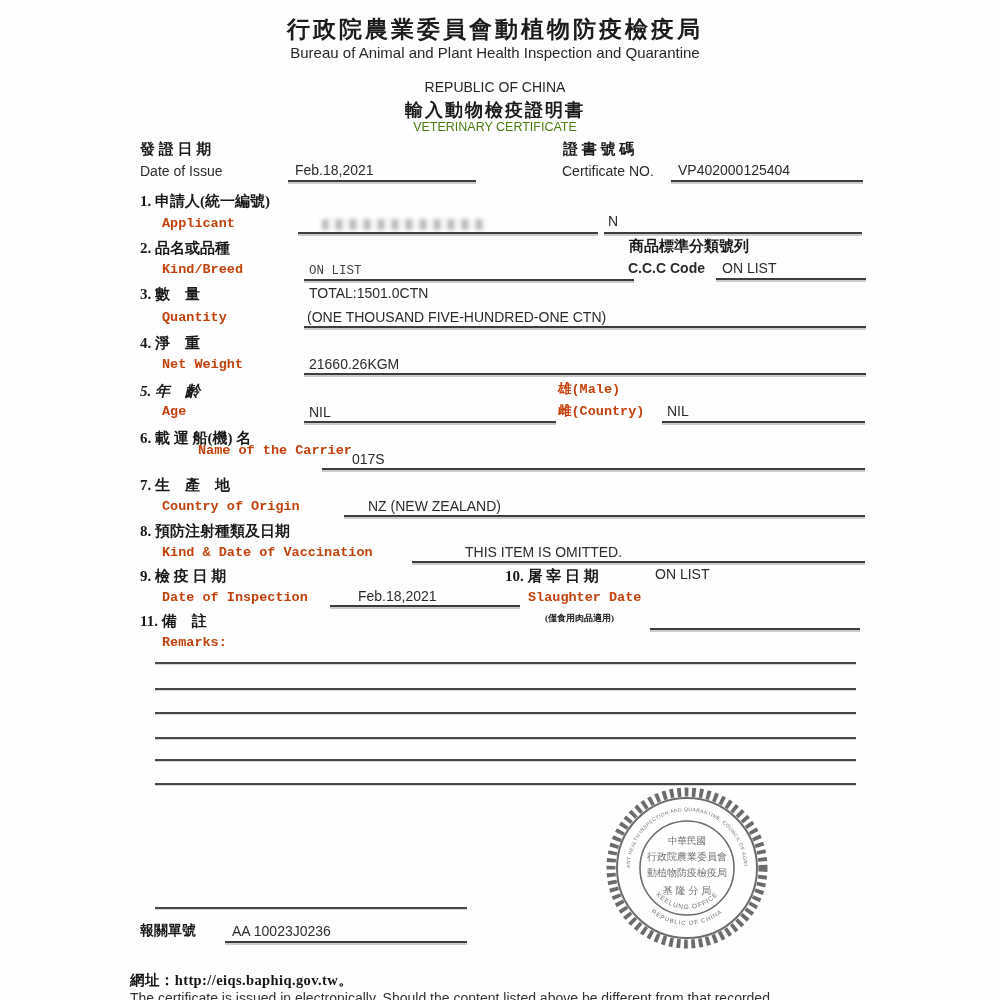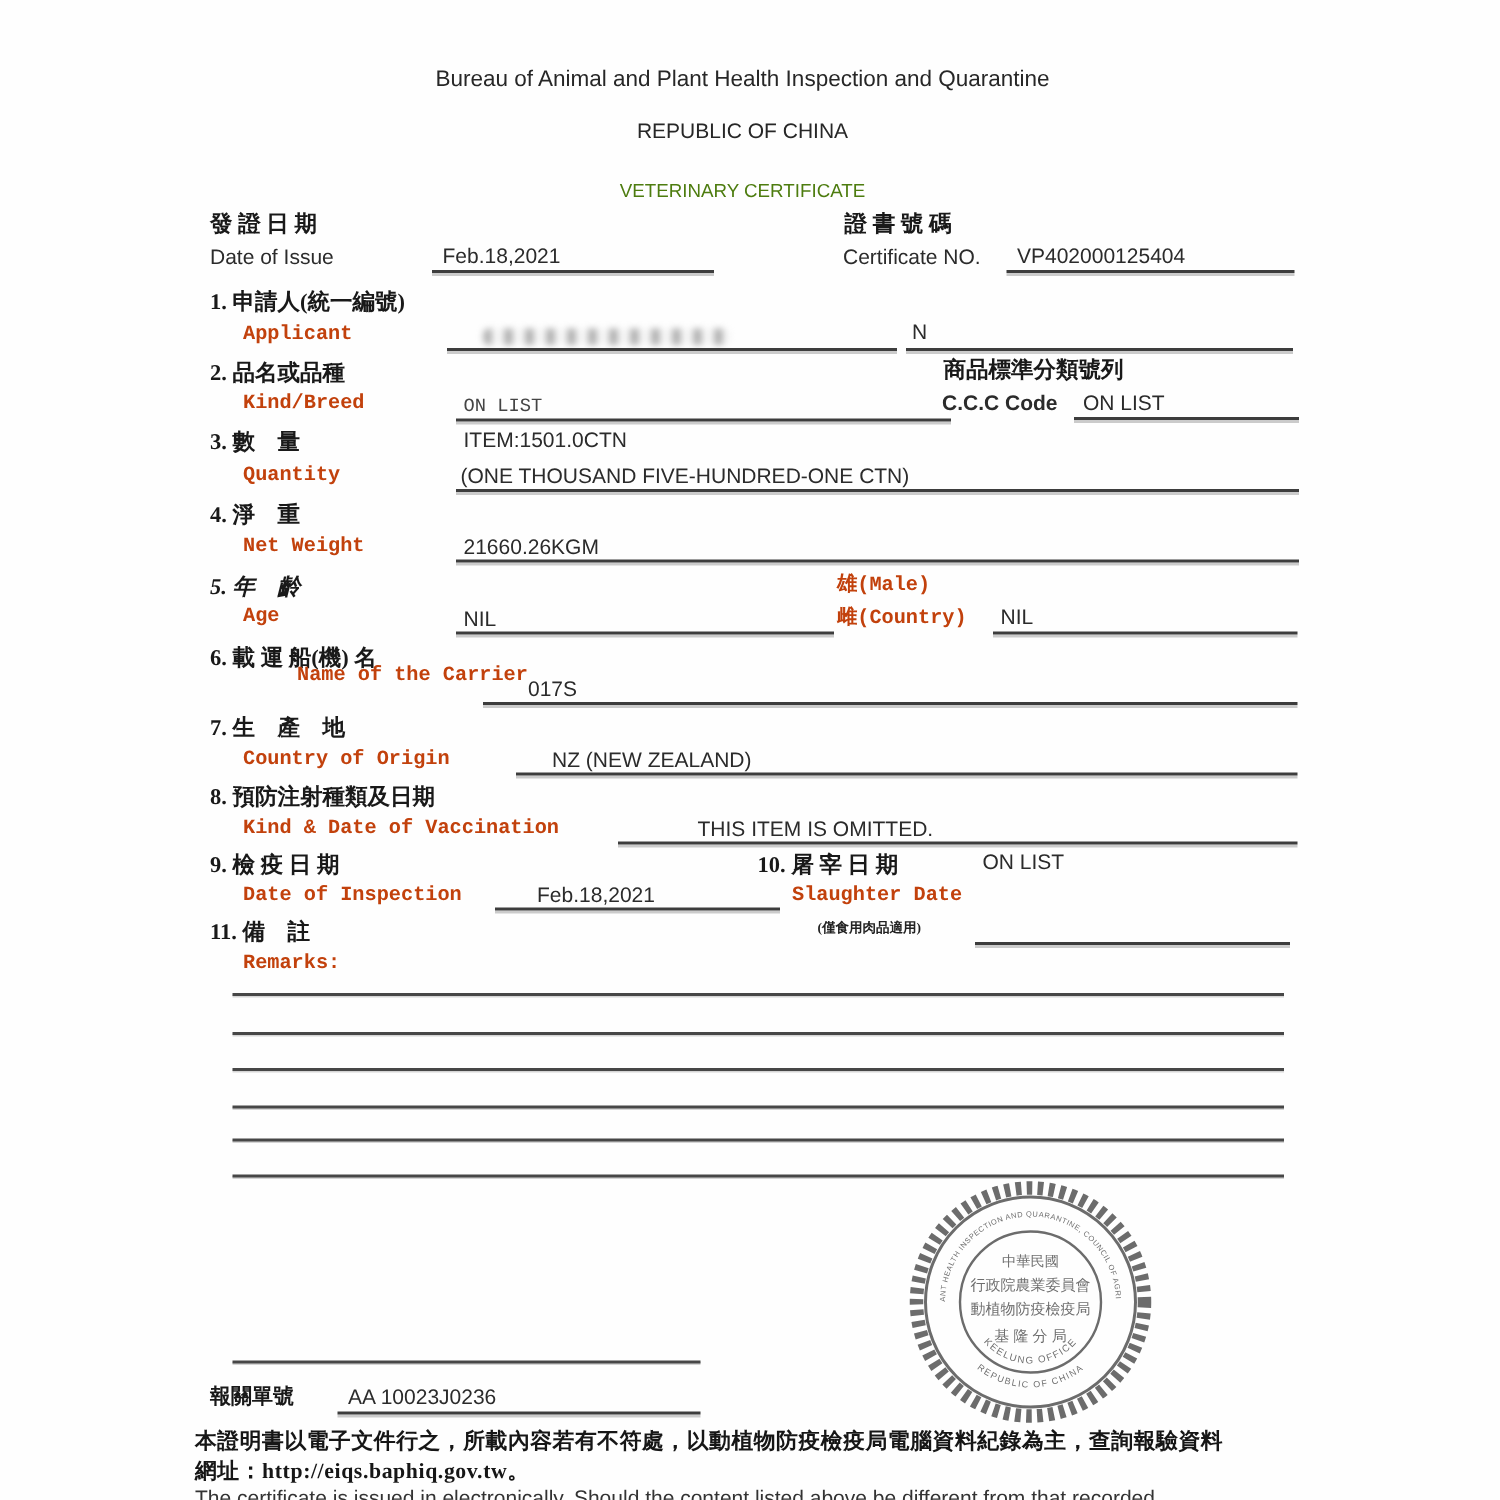--- a/index.html
+++ b/index.html
@@ -36,22 +36,24 @@
   .seal text{fill:#4f4f4f;}
   
   .foot-zh{font-family:"Liberation Serif","DejaVu Serif",serif;font-weight:bold;font-size:14.5px;color:#161616;letter-spacing:.4px;}
   .foot-en{font-size:14px;color:#333;}
 </style>
 </head>
 <body>
 
 <div id="page">
 
+  <div class="abs hdr hdr-zh" style="top:14px;">行政院農業委員會動植物防疫檢疫局</div>
   <div class="abs hdr hdr-en" style="top:44px;">Bureau of Animal and Plant Health Inspection and Quarantine</div>
   <div class="abs hdr hdr-en3" style="top:79px;">REPUBLIC OF CHINA</div>
+  <div class="abs hdr hdr-zh2" style="top:98px;">輸入動物檢疫證明書</div>
   <div class="abs hdr hdr-en4" style="top:120px;">VETERINARY CERTIFICATE</div>
 
   <div class="abs zh" style="left:140px;top:140px;">發 證 日 期</div>
   <div class="abs val" style="left:140px;top:163px;">Date of Issue</div>
   <div class="abs val" style="left:295px;top:162px;">Feb.18,2021</div>
   <div class="uline" style="left:288px;top:180px;width:188px;"></div>
 
   <div class="abs zh" style="left:563px;top:140px;">證 書 號 碼</div>
   <div class="abs val" style="left:562px;top:163px;">Certificate NO.</div>
   <div class="abs val" style="left:678px;top:162px;">VP402000125404</div>
@@ -67,21 +69,21 @@
   <div class="abs zh" style="left:140px;top:239px;">2. 品名或品種</div>
   <div class="abs lab" style="left:162px;top:262px;">Kind/Breed</div>
   <div class="abs valm" style="left:309px;top:264px;">ON LIST</div>
   <div class="uline" style="left:304px;top:279px;width:330px;"></div>
   <div class="abs zh" style="left:629px;top:237px;">商品標準分類號列</div>
   <div class="abs val" style="left:628px;top:260px;font-weight:bold;">C.C.C Code</div>
   <div class="abs val" style="left:722px;top:260px;">ON LIST</div>
   <div class="uline" style="left:716px;top:278px;width:150px;"></div>
 
   <div class="abs zh" style="left:140px;top:285px;">3. 數　量</div>
-  <div class="abs val" style="left:309px;top:285px;">ITEM:1501.0CTN</div>
+  <div class="abs val" style="left:309px;top:285px;">TOTAL:1501.0CTN</div>
   <div class="abs lab" style="left:162px;top:310px;">Quantity</div>
   <div class="abs val" style="left:307px;top:309px;">(ONE THOUSAND FIVE-HUNDRED-ONE CTN)</div>
   <div class="uline" style="left:304px;top:326px;width:562px;"></div>
 
   <div class="abs zh" style="left:140px;top:334px;">4. 淨　重</div>
   <div class="abs lab" style="left:162px;top:357px;">Net Weight</div>
   <div class="abs val" style="left:309px;top:356px;">21660.26KGM</div>
   <div class="uline" style="left:304px;top:373px;width:562px;"></div>
 
   <div class="abs zh" style="left:140px;top:382px;font-style:italic;">5. 年　齡</div>
@@ -150,17 +152,16 @@
     <text x="0" y="-8" text-anchor="middle" font-size="10">行政院農業委員會</text>
     <text x="0" y="8" text-anchor="middle" font-size="10">動植物防疫檢疫局</text>
     <text x="0" y="26" text-anchor="middle" font-size="10">基 隆 分 局</text>
   </svg>
 
   <div class="bline" style="left:155px;top:907px;width:312px;"></div>
   <div class="abs zh" style="left:140px;top:922px;font-size:14px;">報關單號</div>
   <div class="abs val" style="left:232px;top:923px;">AA 10023J0236</div>
   <div class="uline" style="left:225px;top:941px;width:242px;"></div>
 
-  <div class="abs foot-zh" style="left:130px;top:951px;">本證明書以電子文件行之，所載內容若有不符處，以動植物防疫檢疫局電腦資料紀錄為主，查詢報驗資料</div>
   <div class="abs foot-zh" style="left:130px;top:971px;">網址：http://eiqs.baphiq.gov.tw。</div>
   <div class="abs foot-en" style="left:130px;top:990px;">The certificate is issued in electronically. Should the content listed above be different from that recorded</div>
 
 </div>
 
 </body></html>

